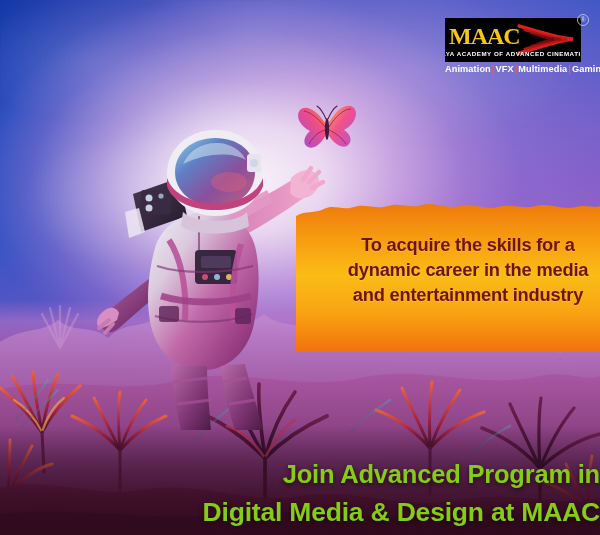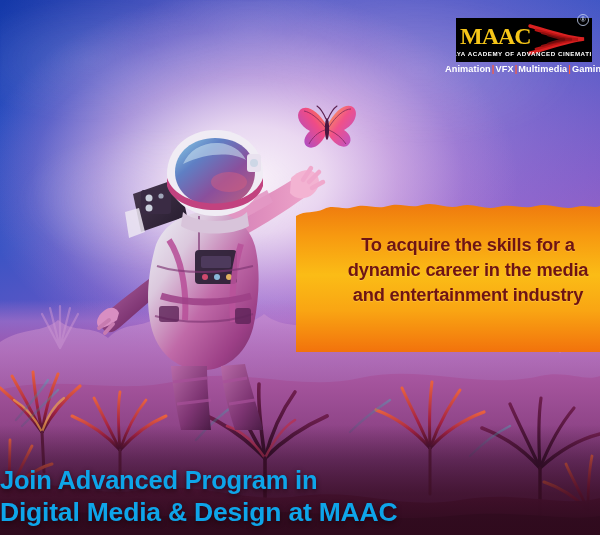--- a/index.html
+++ b/index.html
@@ -43,35 +43,35 @@
   .callout{position:absolute;left:296px;top:202px;width:304px;height:150px;}
   .callout-bg{position:absolute;inset:0;}
   .callout-bg svg{width:100%;height:100%;display:block;}
   .callout-text{position:absolute;left:0;top:30px;width:344px;text-align:center;
     color:#6e1414;font-weight:bold;font-size:18.3px;line-height:1.38;
     letter-spacing:-.2px;text-shadow:0 1px 0 rgba(255,215,120,.35);}
   .callout-text div{white-space:nowrap;}
 
   
   .logo-wrap{position:absolute;left:437px;top:14px;width:152px;height:66px;}
-  .logo-plate{position:absolute;left:19px;top:4px;width:136px;height:32px;background:#fde047;}
+  .logo-plate{position:absolute;left:8px;top:4px;width:136px;height:32px;background:#fde047;}
   .logo-plate svg{display:block;}
   .logo-reg{position:absolute;right:0px;top:0px;width:12px;height:12px;
     border:1px solid rgba(190,205,235,.85);border-radius:50%;
     color:rgba(205,218,242,.9);font-size:7px;line-height:10px;text-align:center;font-weight:bold;}
   .logo-sub{position:absolute;left:0;top:50px;width:140px;text-align:center;
     color:#ffffff;font-size:9.2px;font-weight:bold;letter-spacing:.1px;white-space:nowrap;margin-left:8px;}
   .logo-sub .sep{color:#ff5a3c;font-weight:bold;padding:0 1px;}
 
   
-  .headline{position:absolute;left:0;bottom:6px;width:600px;text-align:left;
-    color:#0ea5e9;font-weight:bold;font-size:25.5px;line-height:1.26;
+  .headline{position:absolute;left:0;bottom:6px;width:600px;text-align:right;
+    color:#84cc16;font-weight:bold;font-size:25.5px;line-height:1.26;
     letter-spacing:-.2px;text-shadow:0 2px 5px rgba(25,0,10,.75);}
   .headline div{white-space:nowrap;}
-  .headline .l2{font-size:26.5px;}
+  .headline .l2{font-size:26.5px;margin-top:6px;}
   .bottom-veil{position:absolute;left:0;bottom:0;width:100%;height:110px;
     background:linear-gradient(180deg,rgba(42,12,38,0) 0%,rgba(48,13,36,.42) 32%,rgba(52,12,32,.72) 62%,rgba(48,10,28,.86) 100%);}
 </style>
 </head>
 <body>
 
 <div id="poster">
 
   <div class="sky"></div>
   <div class="sky-haze"></div>

